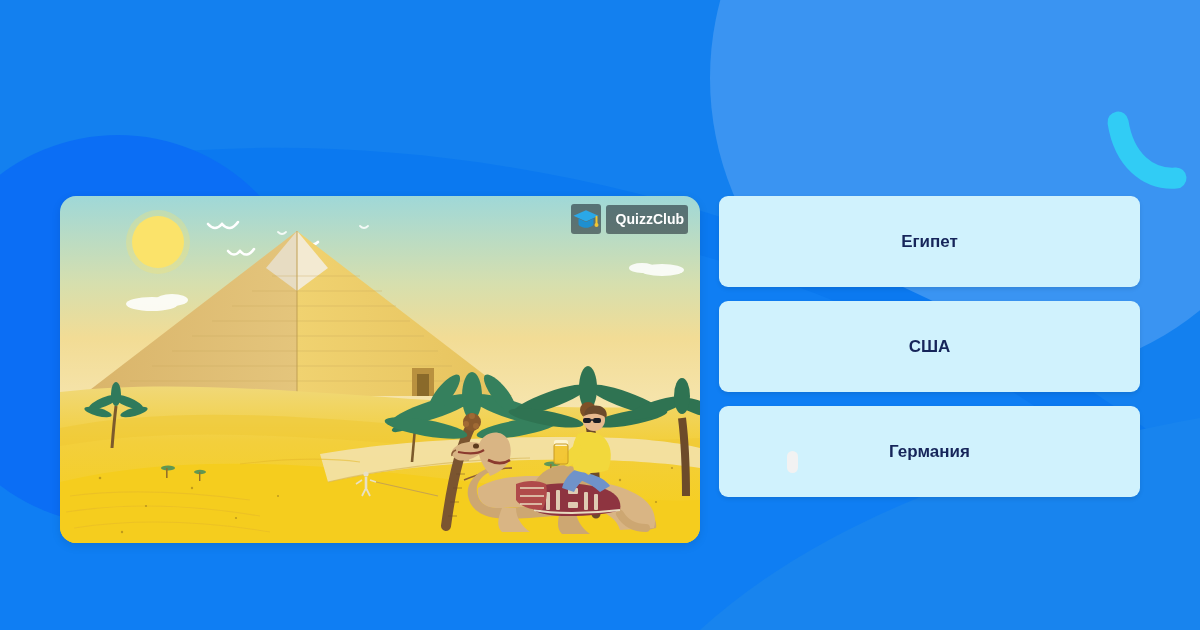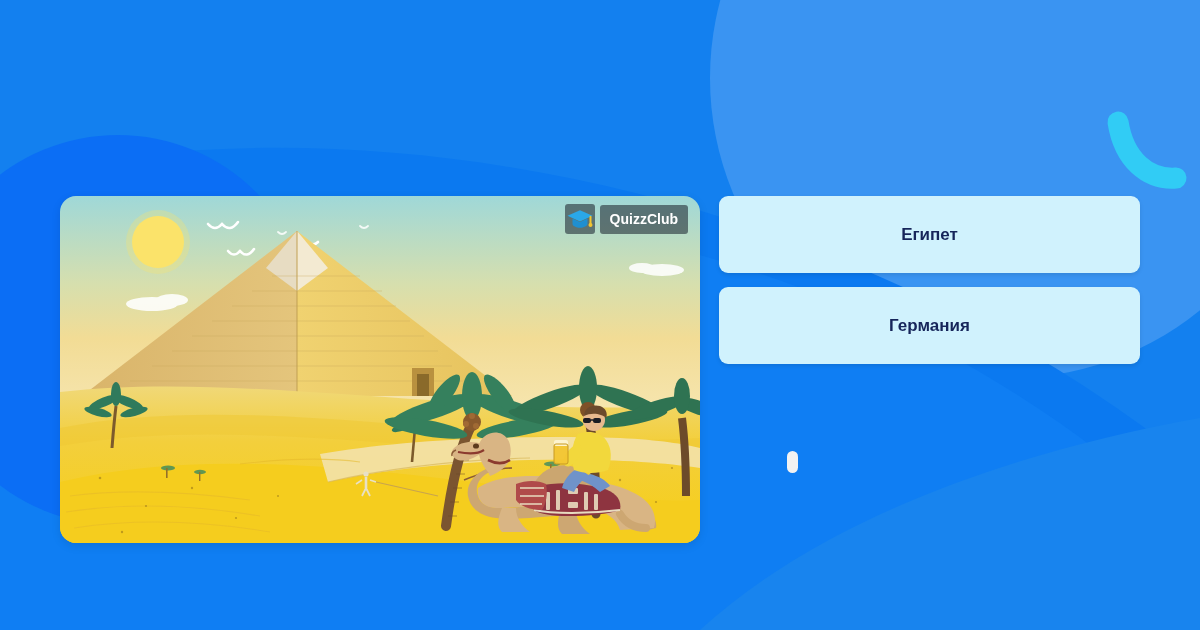--- a/index.html
+++ b/index.html
@@ -70,36 +70,36 @@
     background: rgba(35,45,55,0.60);
     border-radius: 3px;
     display: flex; align-items: center; justify-content: center;
   }
   #watermark .wm-label {
     background: rgba(35,45,55,0.60);
     border-radius: 3px;
     color: #ffffff;
     font-size: 14px;
     font-weight: bold;
-    padding: 6px 10px 7px 10px;
+    padding: 6px 4px 7px 10px;
     line-height: 16px;
     white-space: nowrap;
   }
 
   
   #answers {
     position: absolute;
     left: 719px;
     top: 196px;
     width: 421px;
     z-index: 6;
   }
   .answer-button {
     width: 421px;
-    height: 77px;
+    height: 91px;
     background: #d0f2fd;
     border-radius: 9px;
     display: flex;
     align-items: center;
     justify-content: center;
     color: #16255a;
     font-size: 17px;
     font-weight: bold;
     margin-bottom: 14px;
     box-shadow: 0 2px 4px rgba(0,0,0,0.10);
@@ -415,18 +415,21 @@
       </span>
       <span class="wm-label">QuizzClub</span>
     </div>
   </div>
 
   <div id="answers">
     <div class="answer-button">
       <span>Египет</span>
     </div>
     <div class="answer-button">
+      <span>США</span>
+    </div>
+    <div class="answer-button">
       <span>Германия</span>
     </div>
     <div id="scroll-marker"></div>
   </div>
 
 </div>
 
 </body></html>

